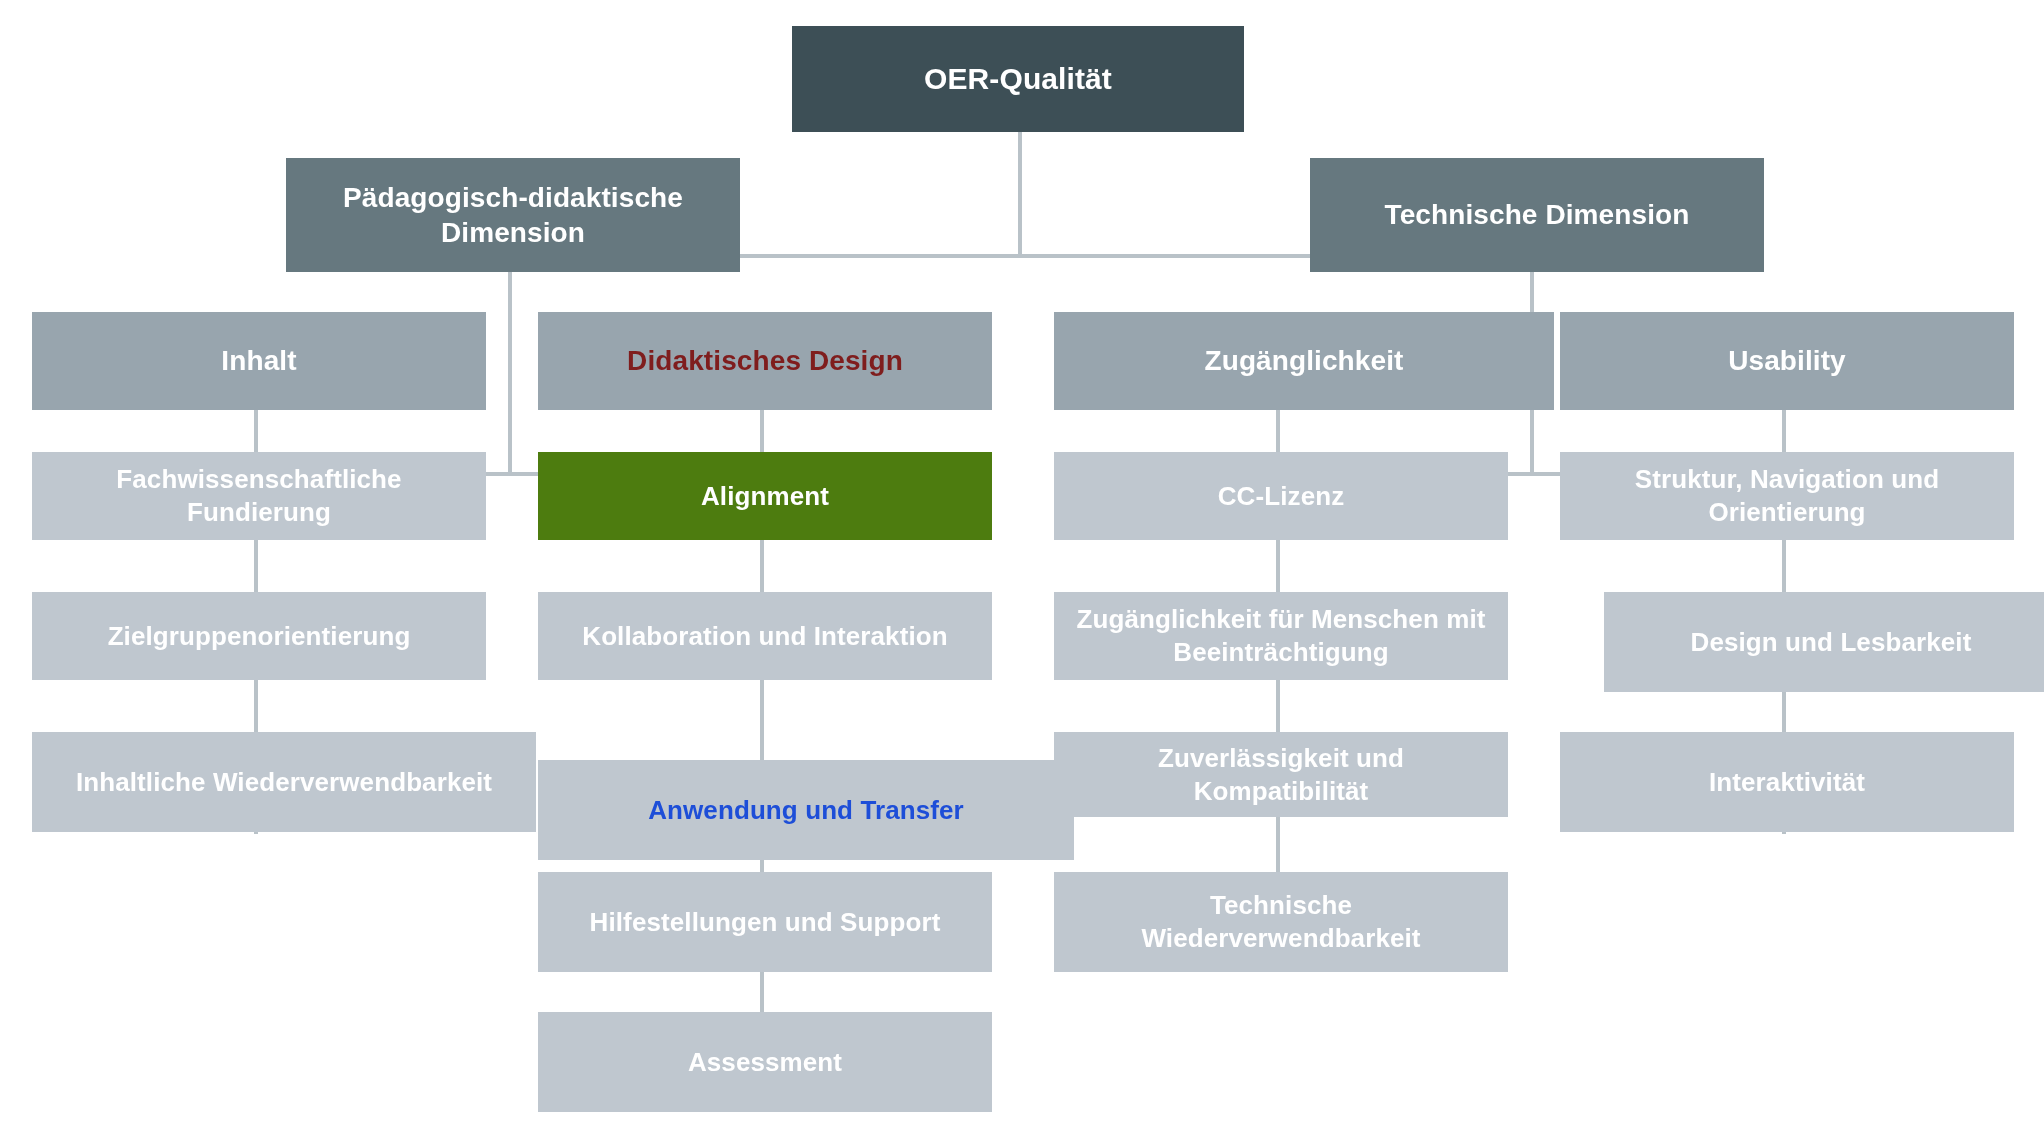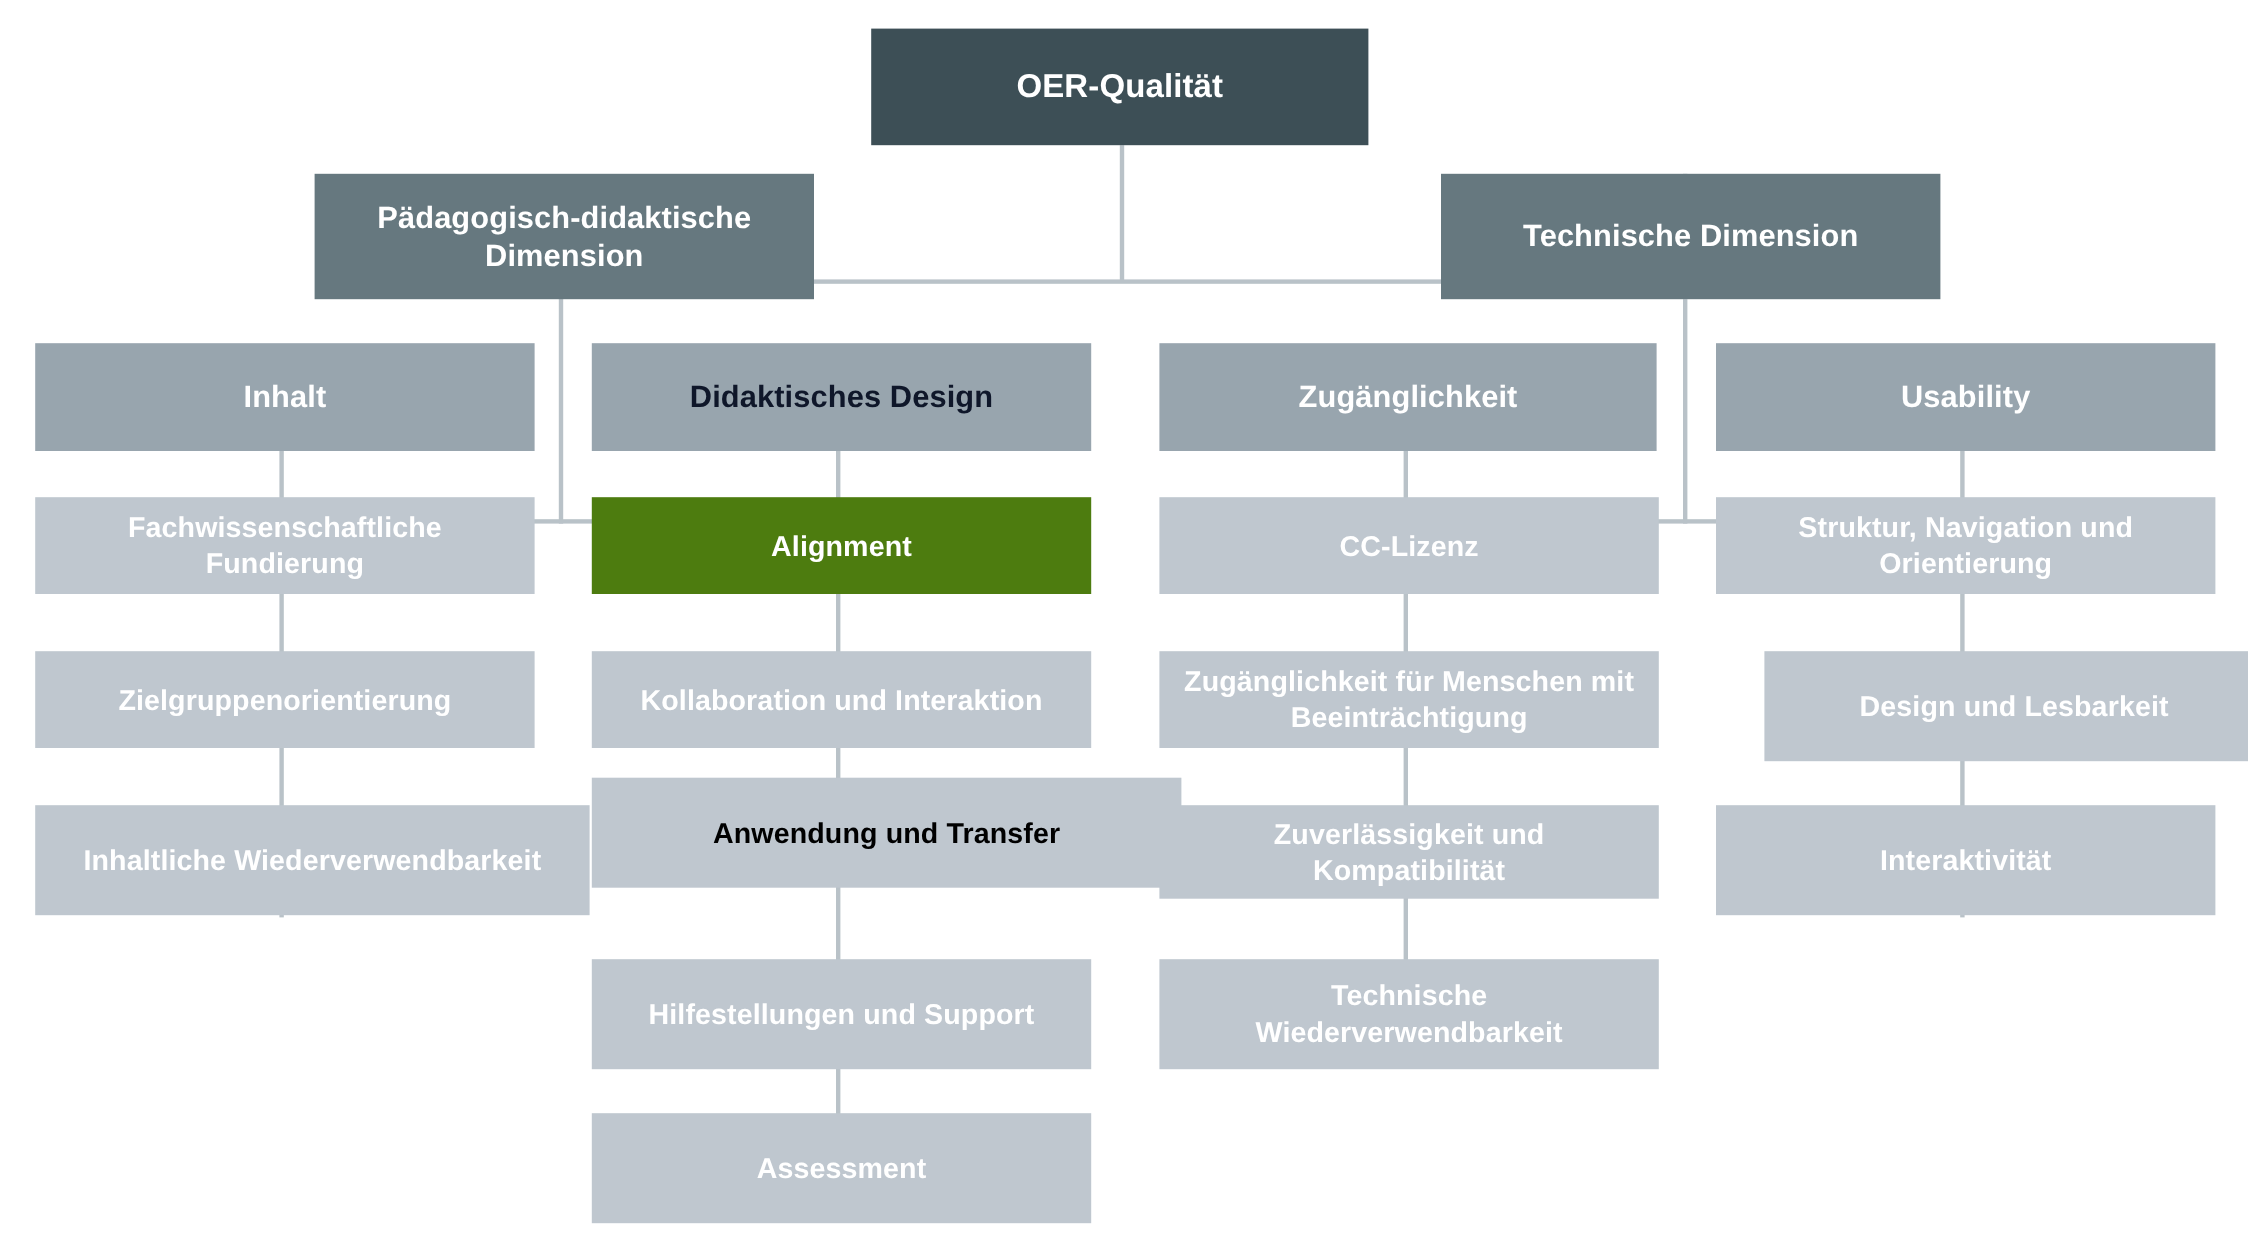--- a/index.html
+++ b/index.html
@@ -80,25 +80,25 @@
   </div>
 
   <div class="node lvl2" style="left: 1310px; top: 158px; width: 454px; height: 114px; background: rgb(102, 120, 127); color: rgb(255, 255, 255);">
     <span>Technische Dimension</span>
   </div>
 
   <div class="node lvl3" style="left: 32px; top: 312px; width: 454px; height: 98px; background: rgb(152, 165, 174); color: rgb(255, 255, 255);">
     <span>Inhalt</span>
   </div>
 
-  <div class="node lvl3" style="left: 538px; top: 312px; width: 454px; height: 98px; background: rgb(152, 165, 174); color: #0f172a;">
+  <div class="node lvl3" style="left: 538px; top: 312px; width: 454px; height: 98px; background: rgb(152, 165, 174); color: #7f1d1d;">
     <span>Didaktisches Design</span>
   </div>
 
-  <div class="node lvl3" style="left: 1054px; top: 312px; width: 452px; height: 98px; background: rgb(152, 165, 174); color: rgb(255, 255, 255);">
+  <div class="node lvl3" style="left: 1054px; top: 312px; width: 500px; height: 98px; background: rgb(152, 165, 174); color: rgb(255, 255, 255);">
     <span>Zugänglichkeit</span>
   </div>
 
   <div class="node lvl3" style="left: 1560px; top: 312px; width: 454px; height: 98px; background: rgb(152, 165, 174); color: rgb(255, 255, 255);">
     <span>Usability</span>
   </div>
 
   <div class="node lvl4" style="left: 32px; top: 452px; width: 454px; height: 88px; background: rgb(191, 199, 207); color: rgb(255, 255, 255);">
     <span>Fachwissenschaftliche Fundierung</span>
   </div>
@@ -108,21 +108,21 @@
   <div class="node lvl4" style="left: 32px; top: 732px; width: 504px; height: 100px; background: rgb(191, 199, 207); color: rgb(255, 255, 255); justify-content: center;">
     <span>Inhaltliche Wiederverwendbarkeit</span>
   </div>
 
   <div class="node lvl4" style="left: 538px; top: 452px; width: 454px; height: 88px; background: #4d7c0f; color: rgb(255, 255, 255);">
     <span>Alignment</span>
   </div>
   <div class="node lvl4" style="left: 538px; top: 592px; width: 454px; height: 88px; background: rgb(191, 199, 207); color: rgb(255, 255, 255);">
     <span>Kollaboration und Interaktion</span>
   </div>
-  <div class="node lvl4" style="left: 538px; top: 707px; width: 536px; height: 100px; background: rgb(191, 199, 207); color: #000000;">
+  <div class="node lvl4" style="left: 538px; top: 760px; width: 536px; height: 100px; background: rgb(191, 199, 207); color: #1d4ed8;">
     <span>Anwendung und Transfer</span>
   </div>
   <div class="node lvl4" style="left: 538px; top: 872px; width: 454px; height: 100px; background: rgb(191, 199, 207); color: rgb(255, 255, 255);">
     <span>Hilfestellungen und Support</span>
   </div>
   <div class="node lvl4" style="left: 538px; top: 1012px; width: 454px; height: 100px; background: rgb(191, 199, 207); color: rgb(255, 255, 255);">
     <span>Assessment</span>
   </div>
 
   <div class="node lvl4" style="left: 1054px; top: 452px; width: 454px; height: 88px; background: rgb(191, 199, 207); color: rgb(255, 255, 255);">

